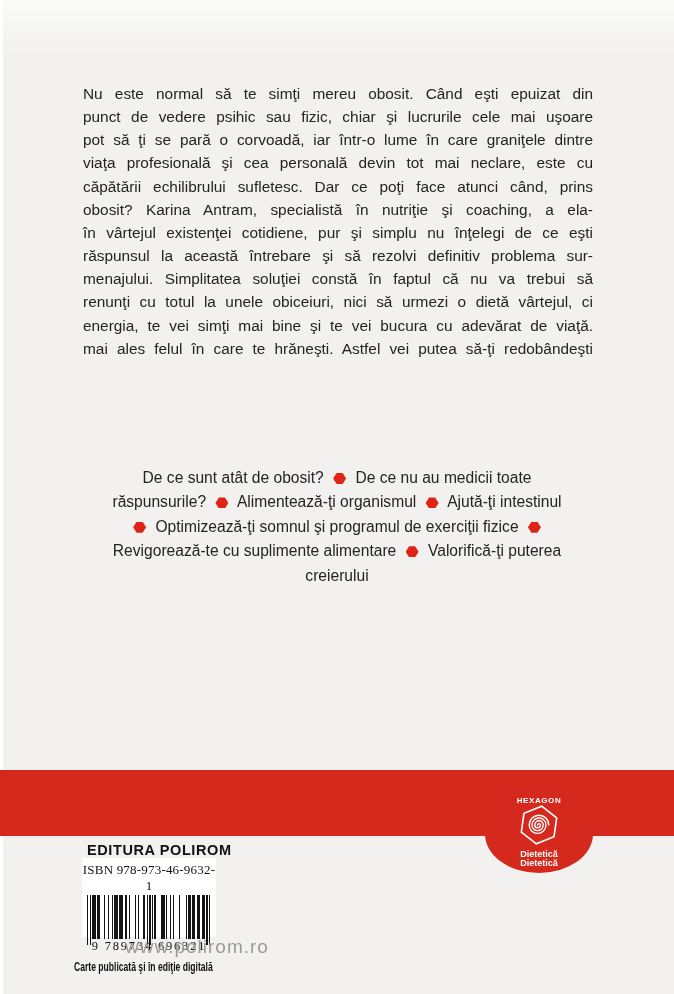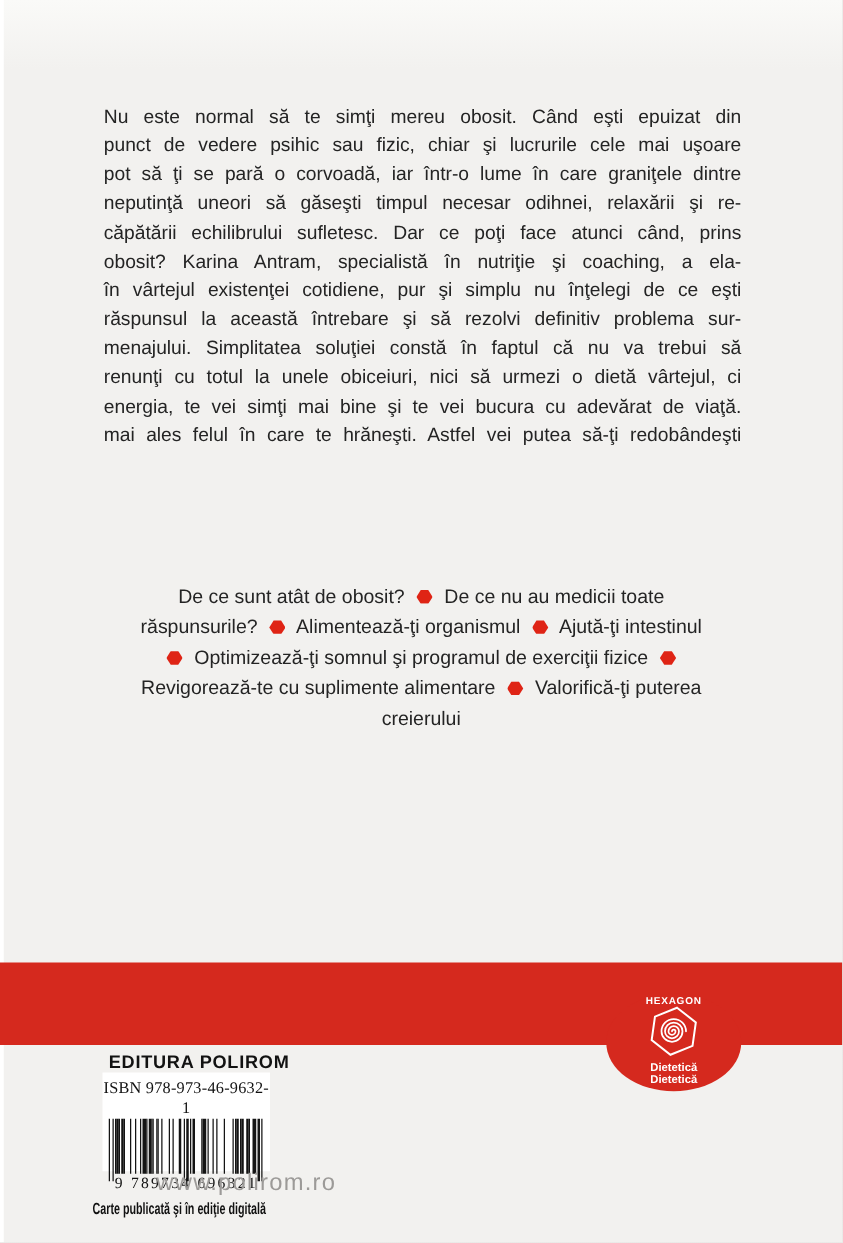--- a/index.html
+++ b/index.html
@@ -40,21 +40,21 @@
 </head>
 <body>
 
 <div class="page">
   <div class="edge-left"></div>
 
   <div class="synopsis">
       <div class="syn-line">Nu este normal să te simţi mereu obosit. Când eşti epuizat din</div>
       <div class="syn-line">punct de vedere psihic sau fizic, chiar şi lucrurile cele mai uşoare</div>
       <div class="syn-line">pot să ţi se pară o corvoadă, iar într-o lume în care graniţele dintre</div>
-      <div class="syn-line">neputinţă uneori să găseşti timpul necesar odihnei, relaxării şi re-</div>
+      <div class="syn-line">viaţa profesională şi cea personală devin tot mai neclare, este cu</div>
       <div class="syn-line">căpătării echilibrului sufletesc. Dar ce poţi face atunci când, prins</div>
       <div class="syn-line">obosit? Karina Antram, specialistă în nutriţie şi coaching, a ela-</div>
       <div class="syn-line">în vârtejul existenţei cotidiene, pur şi simplu nu înţelegi de ce eşti</div>
       <div class="syn-line">răspunsul la această întrebare şi să rezolvi definitiv problema sur-</div>
       <div class="syn-line">menajului. Simplitatea soluţiei constă în faptul că nu va trebui să</div>
       <div class="syn-line">renunţi cu totul la unele obiceiuri, nici să urmezi o dietă vârtejul, ci</div>
       <div class="syn-line">energia, te vei simţi mai bine şi te vei bucura cu adevărat de viaţă.</div>
       <div class="syn-line">mai ales felul în care te hrăneşti. Astfel vei putea să-ţi redobândeşti</div>
     </div>
 

